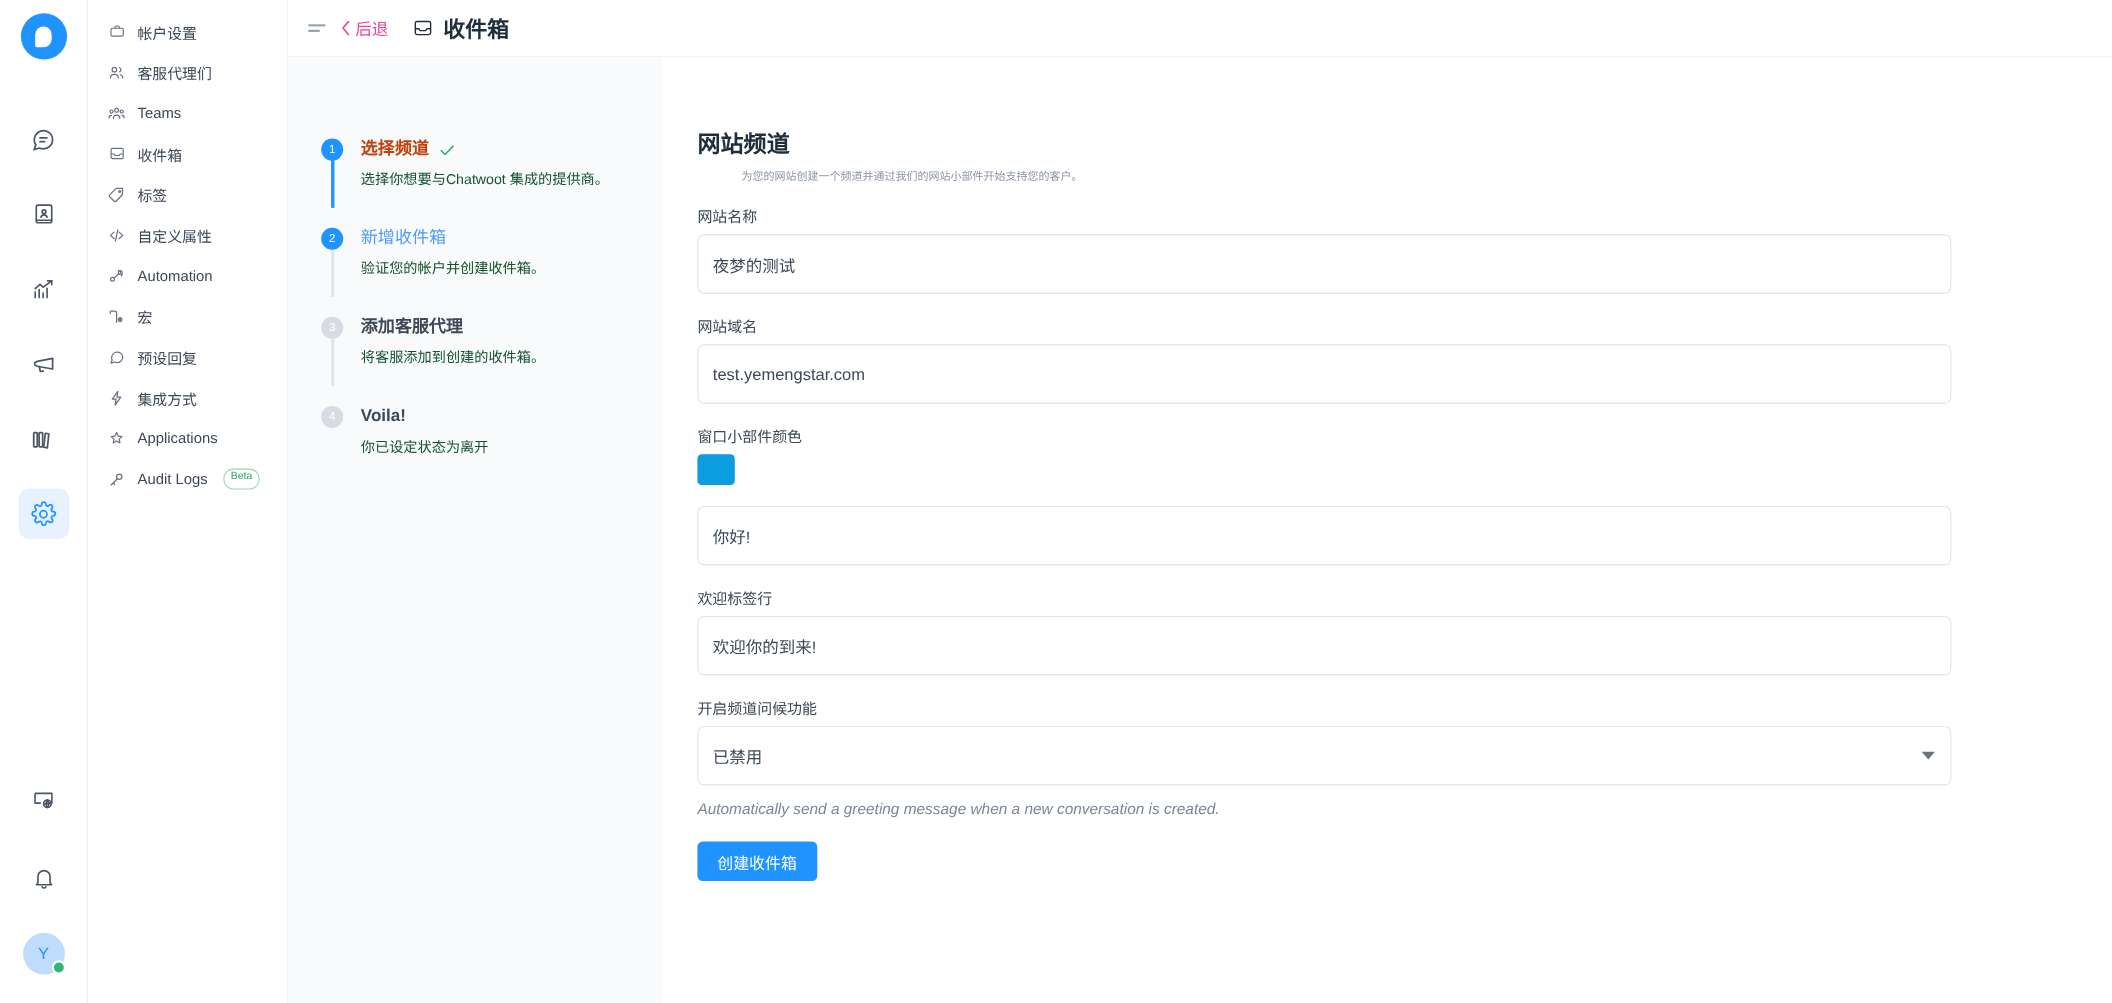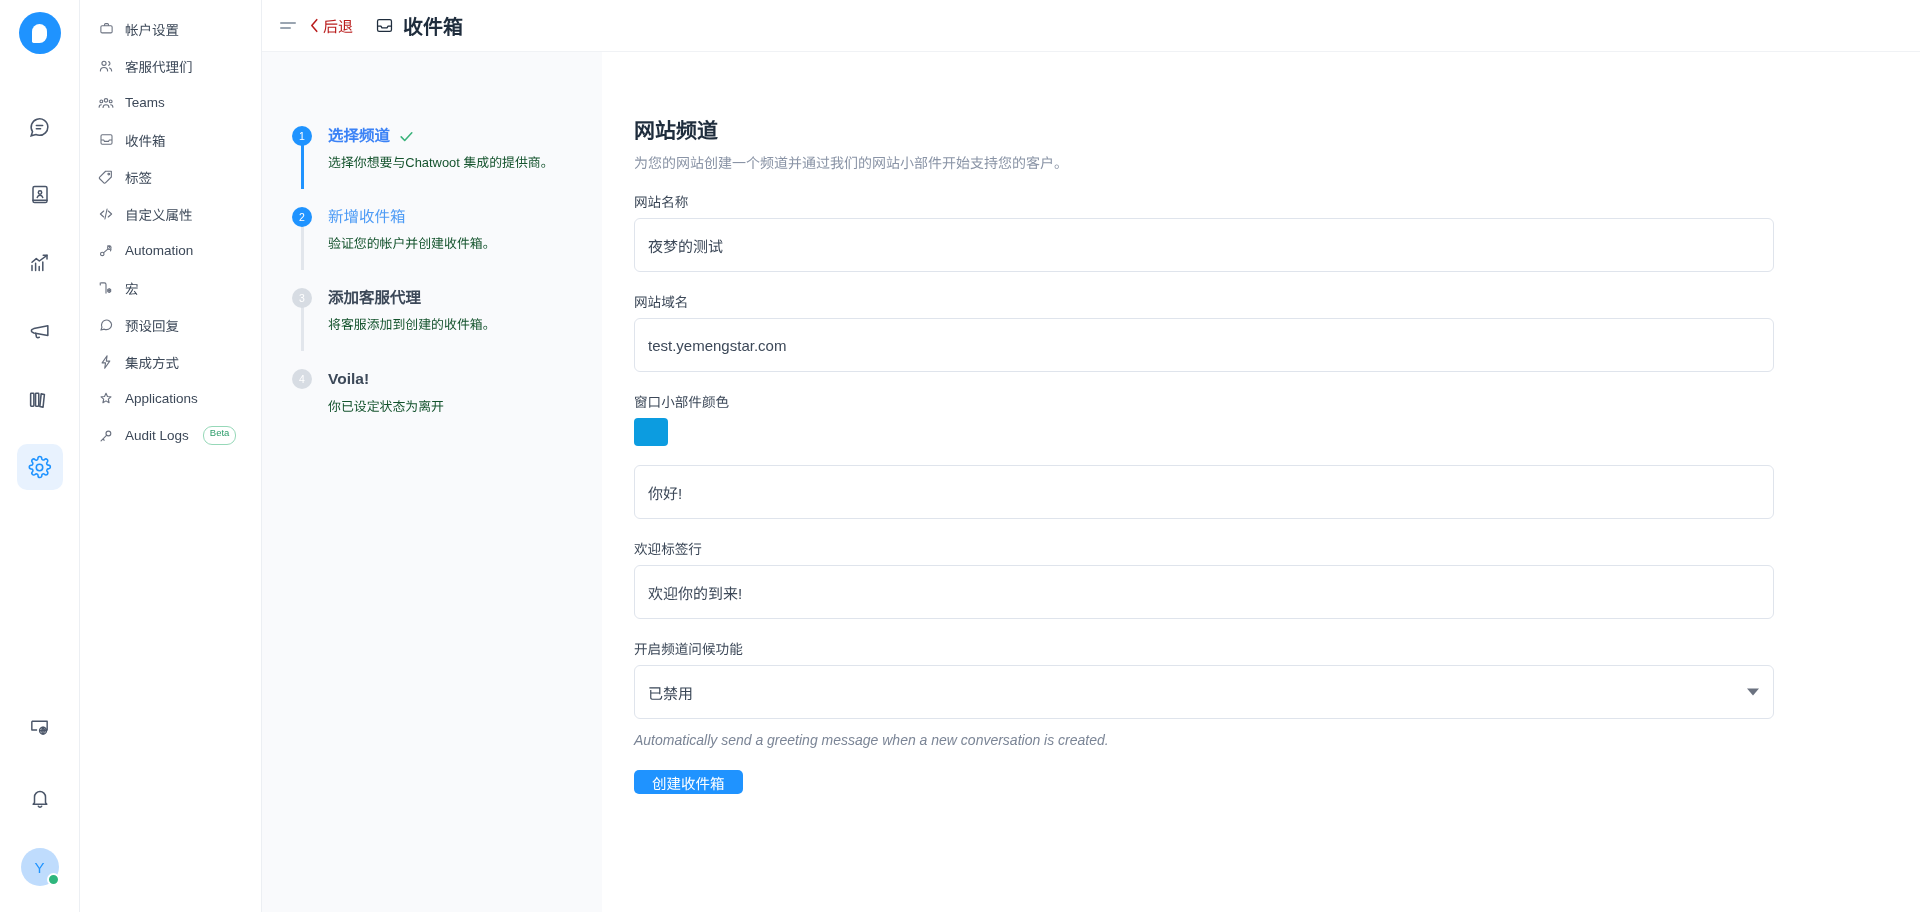--- a/index.html
+++ b/index.html
@@ -73,72 +73,72 @@
     height: 52px; flex: 0 0 52px; background: #fff;
     display: flex; align-items: center; gap: 14px;
     padding-left: 18px; border-bottom: 1px solid #f0f2f5;
   }
   .hamburger { width: 16px; display:flex; flex-direction: column; gap:3px; cursor:pointer; }
   .hamburger i { display:block; height:1.6px; background:#9aa5b1; border-radius:1px; }
   .hamburger i:nth-child(1){ width:16px; }
   .hamburger i:nth-child(2){ width:11px; }
   .back-link {
     display: flex; align-items: center; gap: 4px;
-    color: #b91c1c; font-size: 15px; cursor: pointer;
+    color: #ec4899; font-size: 15px; cursor: pointer;
   }
   .page-title-wrap { display: flex; align-items: center; gap: 9px; margin-left: 8px; }
   .page-title { font-size: 20px; font-weight: 700; color: #1f2d3d; }
 
   .body-area { flex: 1 1 auto; display: flex; background: #f9fafc; min-height: 0; }
 
   
   .wizard { width: 340px; flex: 0 0 340px; padding: 74px 30px 0 30px; }
   .step { display: flex; gap: 16px; position: relative; padding-bottom: 18px; }
   .step-rail { position: relative; width: 20px; flex: 0 0 20px; display:flex; flex-direction:column; align-items:center; }
   .step-num {
     width: 20px; height: 20px; border-radius: 50%;
     display: flex; align-items: center; justify-content: center;
     font-size: 10.5px; color: #fff; background: #d7dce3; flex: 0 0 20px; z-index: 2;
   }
   .step-num.done, .step-num.active { background: #1f93ff; }
   .step-line { flex: 1 1 auto; width: 3px; background: #e2e6ec; margin-top: -1px; }
   .step-line.filled { background: #1f93ff; }
   .step-body { padding-bottom: 16px; }
-  .step-title { font-size: 15.5px; font-weight: 600; color: #3b82f6; display: flex; align-items: center; gap: 8px; line-height: 1.3; }
+  .step-title { font-size: 15.5px; font-weight: 600; color: #c2410c; display: flex; align-items: center; gap: 8px; line-height: 1.3; }
   .step-title.active-title { color: #4f9cf5; font-weight: 500; }
   .step-title.muted { color: #3c4858; }
   .step-desc { margin-top: 7px; font-size: 12.9px; color: #14532d; line-height: 1.55; max-width: 238px; }
   .tick { color: #39b27a; font-size: 15px; font-weight: bold; }
 
   
   .form-wrap { flex: 1 1 auto; background: #fff; padding: 62px 52px 0 32px; min-width: 0; }
   .form-inner { max-width: 1140px; }
   .form-h1 { font-size: 21px; font-weight: 700; color: #1f2d3d; }
-  .form-sub { margin-top: 8px; font-size: 14px; color: #8a94a6; }
+  .form-sub { margin-top: 8px; font-size: 10px; color: #8a94a6; margin-left: 40px; }
   .field { margin-top: 19px; }
   .field-label { font-size: 13.6px; color: #3c4858; display: block; margin-bottom: 7px; }
   .field-input {
     width: 100%; height: 54px; border: 1px solid #dfe4ec; border-radius: 6px;
     background: #fff; padding: 0 13px; font-size: 15px; color: #3c4858;
     font-family: "Liberation Sans", "DejaVu Sans", sans-serif; outline: none;
   }
   .field-input::placeholder { color: #aab2bf; }
   .color-swatch {
     width: 34px; height: 28px; border-radius: 4px; cursor: pointer; border: none;
   }
   .select-wrap { position: relative; }
   .select-wrap .caret {
     position: absolute; right: 15px; top: 50%; transform: translateY(-50%);
     width: 0; height: 0; border-left: 6px solid transparent; border-right: 6px solid transparent;
     border-top: 7px solid #6b7280; pointer-events: none;
   }
   .help-text { margin-top: 13px; font-size: 14px; font-style: italic; color: #7b8596; }
   .primary-btn {
     margin-top: 22px; background: #1f93ff; color: #fff; border: none;
-    border-radius: 5px; height: 24px; padding: 0 18px; font-size: 14.5px;
+    border-radius: 5px; height: 36px; padding: 0 18px; font-size: 14.5px;
     cursor: pointer; font-family: "Liberation Sans", "DejaVu Sans", sans-serif;
   }
   svg { display: block; }
 </style>
 </head>
 <body>
 
 <div class="app">
 
   <div class="rail">

